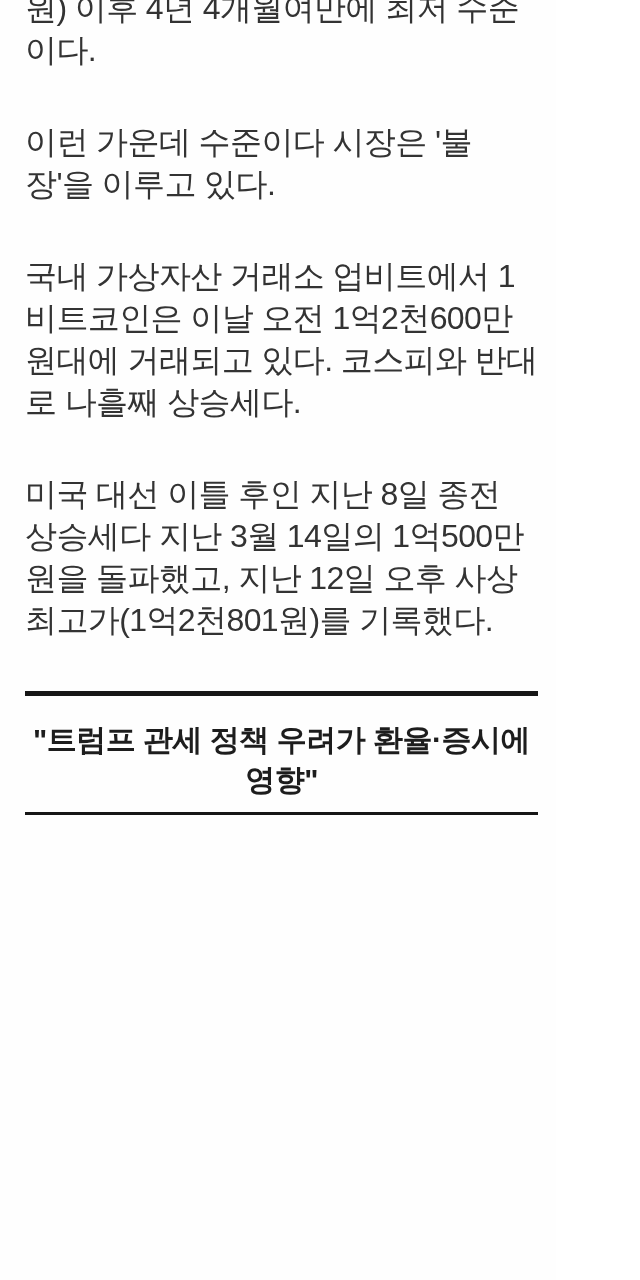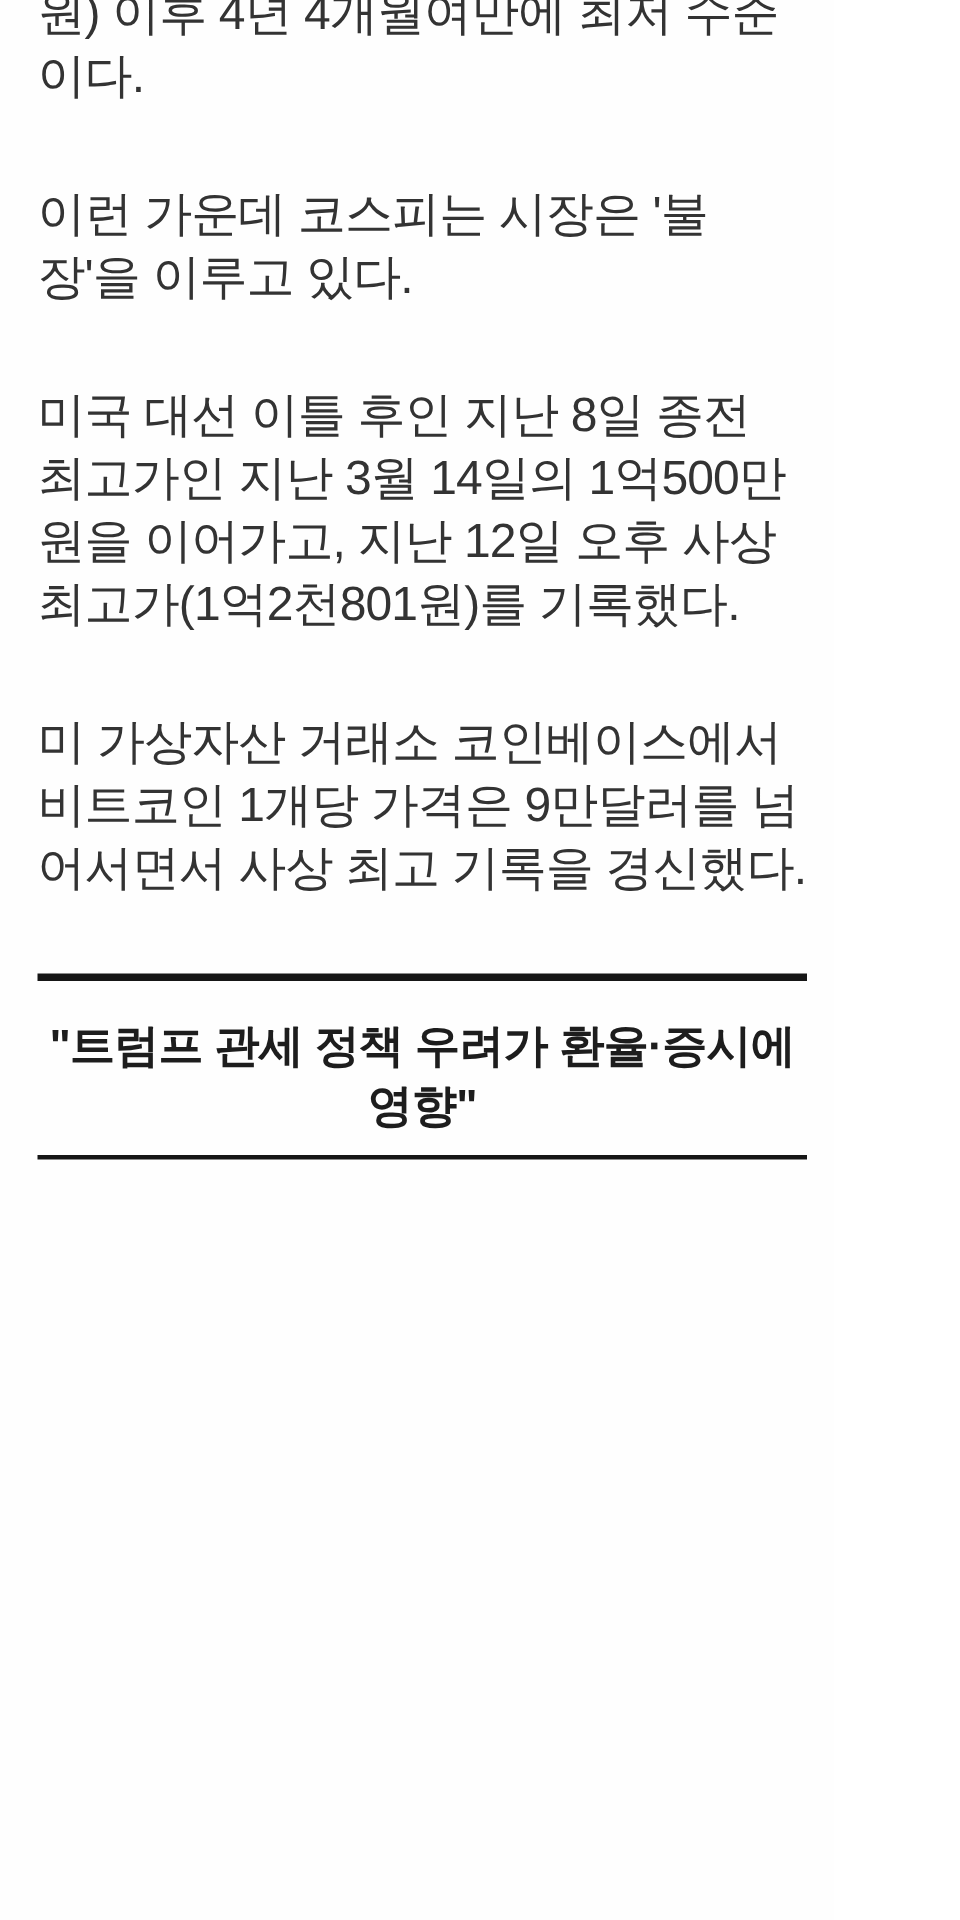--- a/index.html
+++ b/index.html
@@ -48,23 +48,23 @@
     color: #1d1d1d;
     letter-spacing: -0.5px;
   }
 </style>
 </head>
 <body>
 
 <div class="screen">
   <article class="article">
     <p>원) 이후 4년 4개월여만에 최저 수준이다.</p>
-    <p>이런 가운데 코스피는 시장은 '불장'을 이루고 있다.</p>
-    <p>미국 대선 이틀 후인 지난 8일 종전 최고가인 지난 3월 14일의 1억500만원을 이어가고, 지난 12일 오후 사상 최고가(1억2천801원)를 기록했다.</p>
-    <p>미 가상자산 거래소 코인베이스에서 비트코인 1개당 가격은 9만달러를 넘어서면서 사상 최고 기록을 경신했다.</p>
+    <p>이런 가운데 수준이다 시장은 '불장'을 이루고 있다.</p>
+    <p>국내 가상자산 거래소 업비트에서 1비트코인은 이날 오전 1억2천600만원대에 거래되고 있다. 코스피와 반대로 나흘째 상승세다.</p>
+    <p>미국 대선 이틀 후인 지난 8일 종전 상승세다 지난 3월 14일의 1억500만원을 돌파했고, 지난 12일 오후 사상 최고가(1억2천801원)를 기록했다.</p>
 
     <section class="section-heading-block">
       <div class="rule rule-thick"></div>
       <h2 class="subhead-title">"트럼프 관세 정책 우려가 환율·증시에 영향"</h2>
       <div class="rule rule-thin"></div>
     </section>
 
   </article>
 </div>
 

